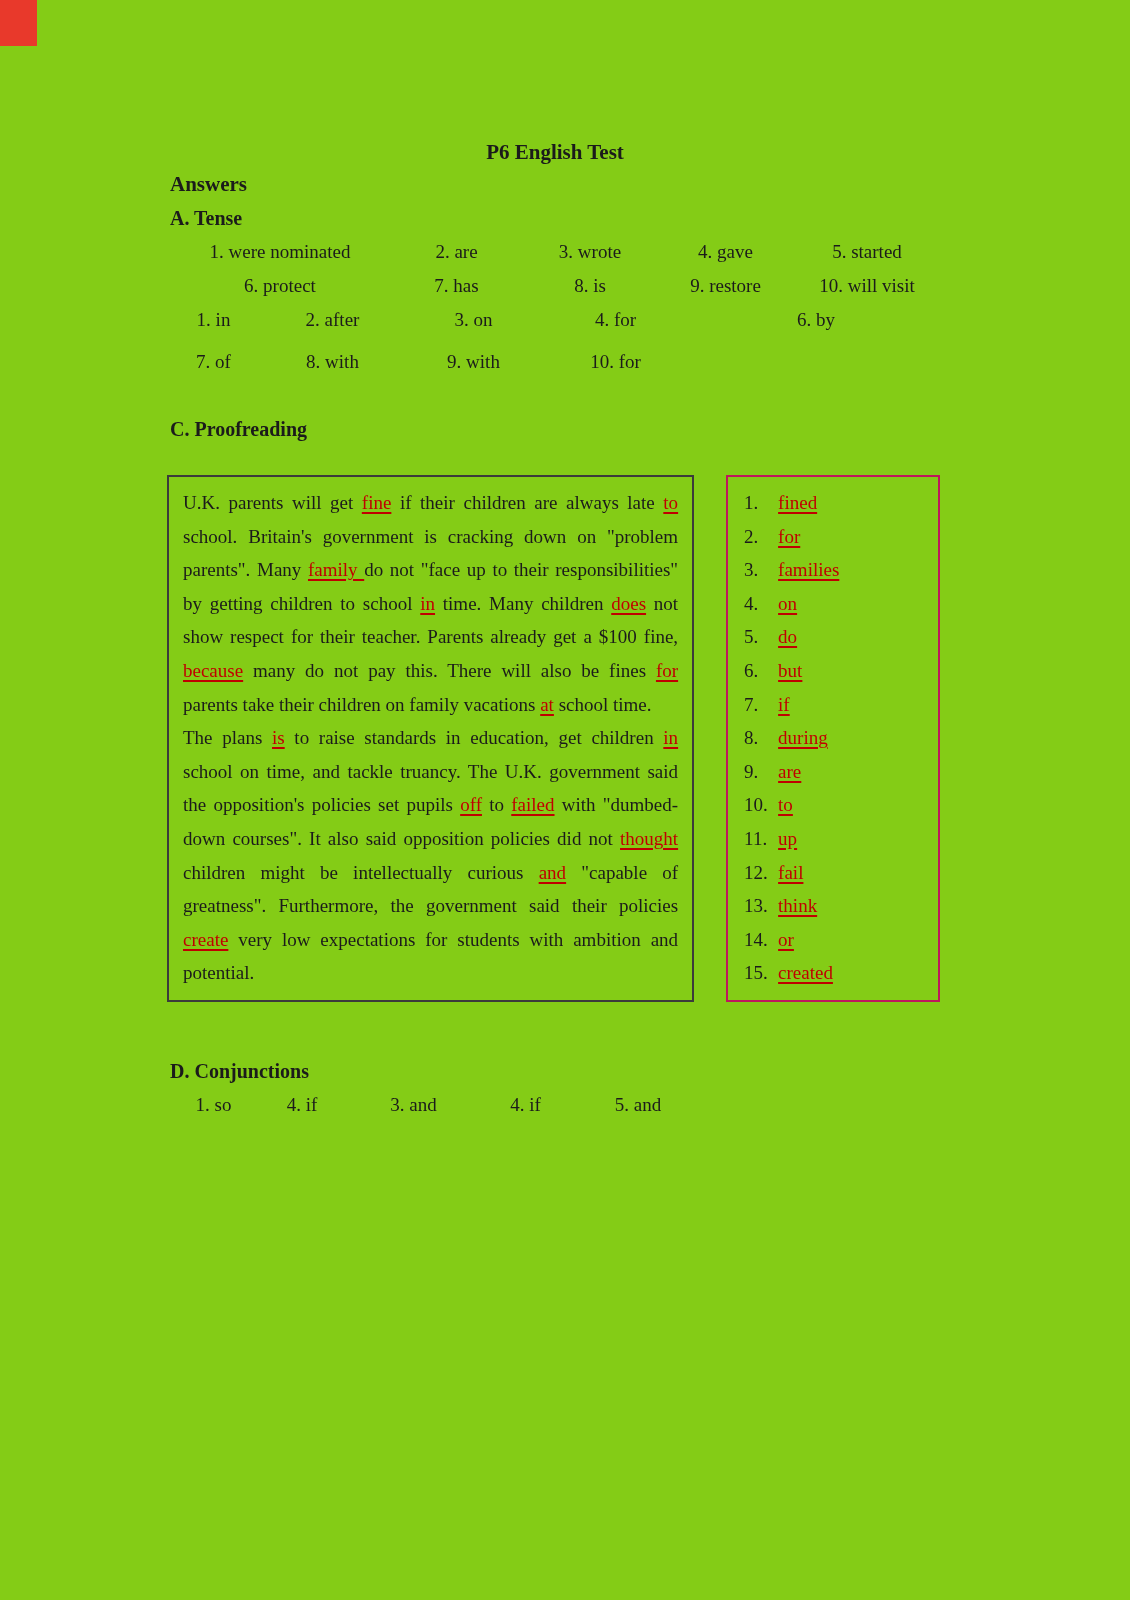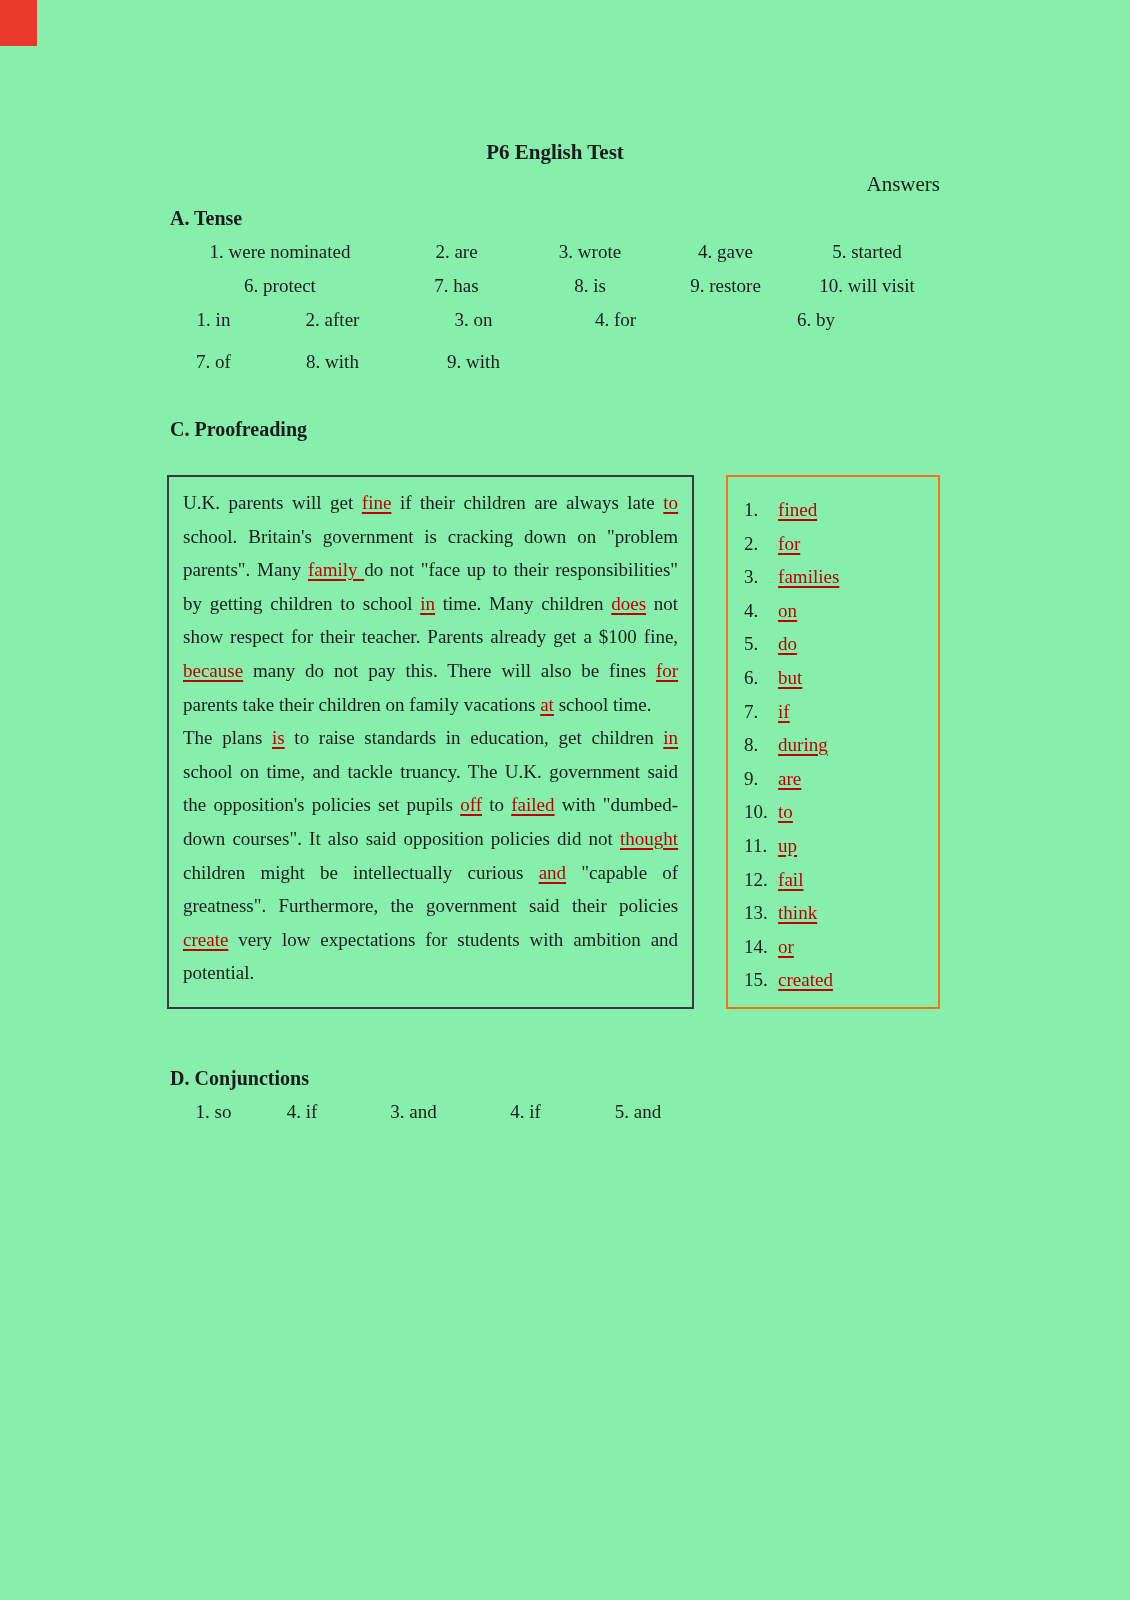--- a/index.html
+++ b/index.html
@@ -1,35 +1,35 @@
 <!DOCTYPE html>
 <html><head>
 <meta charset="utf-8">
 <style>
   html,body{margin:0;padding:0;}
   body{background:#edf0ea;font-family:"Liberation Serif",serif;color:#1b1b1b;}
-  .page{position:relative;width:1130px;height:1600px;background:#86efac;overflow:hidden;}
+  .page{position:relative;width:1130px;height:1600px;background:#84cc16;overflow:hidden;}
   .corner-mark{position:absolute;left:0;top:0;width:37px;height:46px;background:#e8392b;}
   .content{position:absolute;left:170px;top:0;width:770px;padding-top:137px;}
   .title{font-size:21px;font-weight:bold;text-align:center;margin:0;line-height:30px;}
-  .subtitle{font-size:21px;font-weight:normal;text-align:right;margin:0;line-height:34px;}
+  .subtitle{font-size:21px;font-weight:bold;text-align:left;margin:0;line-height:34px;}
   .sec-heading{font-size:20px;font-weight:bold;margin:0;line-height:34px;}
   .h-a{margin-top:0;}
   .h-b{margin-top:34px;}
   .h-c{margin-top:33px;}
   .h-d{margin-top:52px;}
   .grid{display:grid;line-height:34px;font-size:19px;text-align:center;}
   .grid-a{grid-template-columns:220px 133px 134px 137px 1fr;margin-top:0;}
   .grid-b{grid-template-columns:87px 135px 131px 137px 1fr;gap:8px;}
   .grid-d{grid-template-columns:87px 90px 133px 91px 134px 1fr;}
   .boxes{display:flex;margin-top:29px;margin-left:-3px;gap:32px;align-items:stretch;justify-content:space-between;}
   .proof-box{box-sizing:border-box;width:538px;border:2px solid #3b3b3b;padding:9px 14px 10px 14px;}
   .proof-box p{margin:0;font-size:19px;line-height:33.6px;text-align:justify;}
   .err{color:#c00000;text-decoration:underline;text-underline-offset:3px;text-decoration-thickness:1.5px;}
-  .ans-box{box-sizing:border-box;width:218px;border:2px solid #f97316;padding:16px 8px 10px 16px;}
+  .ans-box{box-sizing:border-box;width:218px;border:2px solid #be185d;padding:9px 8px 10px 16px;}
   .ans-row{font-size:19px;line-height:33.6px;white-space:nowrap;}
   .ans-num{display:inline-block;width:34px;color:#1b1b1b;}
   .ans-word{color:#c00000;text-decoration:underline;text-underline-offset:3px;text-decoration-thickness:1.5px;}
 </style>
 </head>
 <body>
 
 <div class="page">
   <div class="corner-mark"></div>
   <div class="content">
@@ -53,20 +53,21 @@
 
     <div class="grid grid-b">
         <span>1. in</span>
         <span>2. after</span>
         <span>3. on</span>
         <span>4. for</span>
         <span>6. by</span>
         <span>7. of</span>
         <span>8. with</span>
         <span>9. with</span>
+        <span>10. for</span>
       </div>
 
     <p class="sec-heading h-c">C. Proofreading</p>
 
     <div class="boxes">
       <div class="proof-box">
           <p><span>U.K. parents will get </span><span class="err">fine</span><span> if their children are always late </span><span class="err">to</span><span> school. Britain's government is cracking down on "problem parents". Many </span><span class="err">family </span><span>do not "face up to their responsibilities" by getting children to school </span><span class="err">in</span><span> time. Many children </span><span class="err">does</span><span> not show respect for their teacher. Parents already get a $100 fine, </span><span class="err">because</span><span> many do not pay this. There will also be fines </span><span class="err">for</span><span> parents take their children on family vacations </span><span class="err">at</span><span> school time.</span></p>
           <p><span>The plans </span><span class="err">is</span><span> to raise standards in education, get children </span><span class="err">in</span><span> school on time, and tackle truancy. The U.K. government said the opposition's policies set pupils </span><span class="err">off</span><span> to </span><span class="err">failed</span><span> with "dumbed-down courses". It also said opposition policies did not </span><span class="err">thought</span><span> children might be intellectually curious </span><span class="err">and</span><span> "capable of greatness". Furthermore, the government said their policies </span><span class="err">create</span><span> very low expectations for students with ambition and potential.</span></p>
         </div>
       <div class="ans-box">

